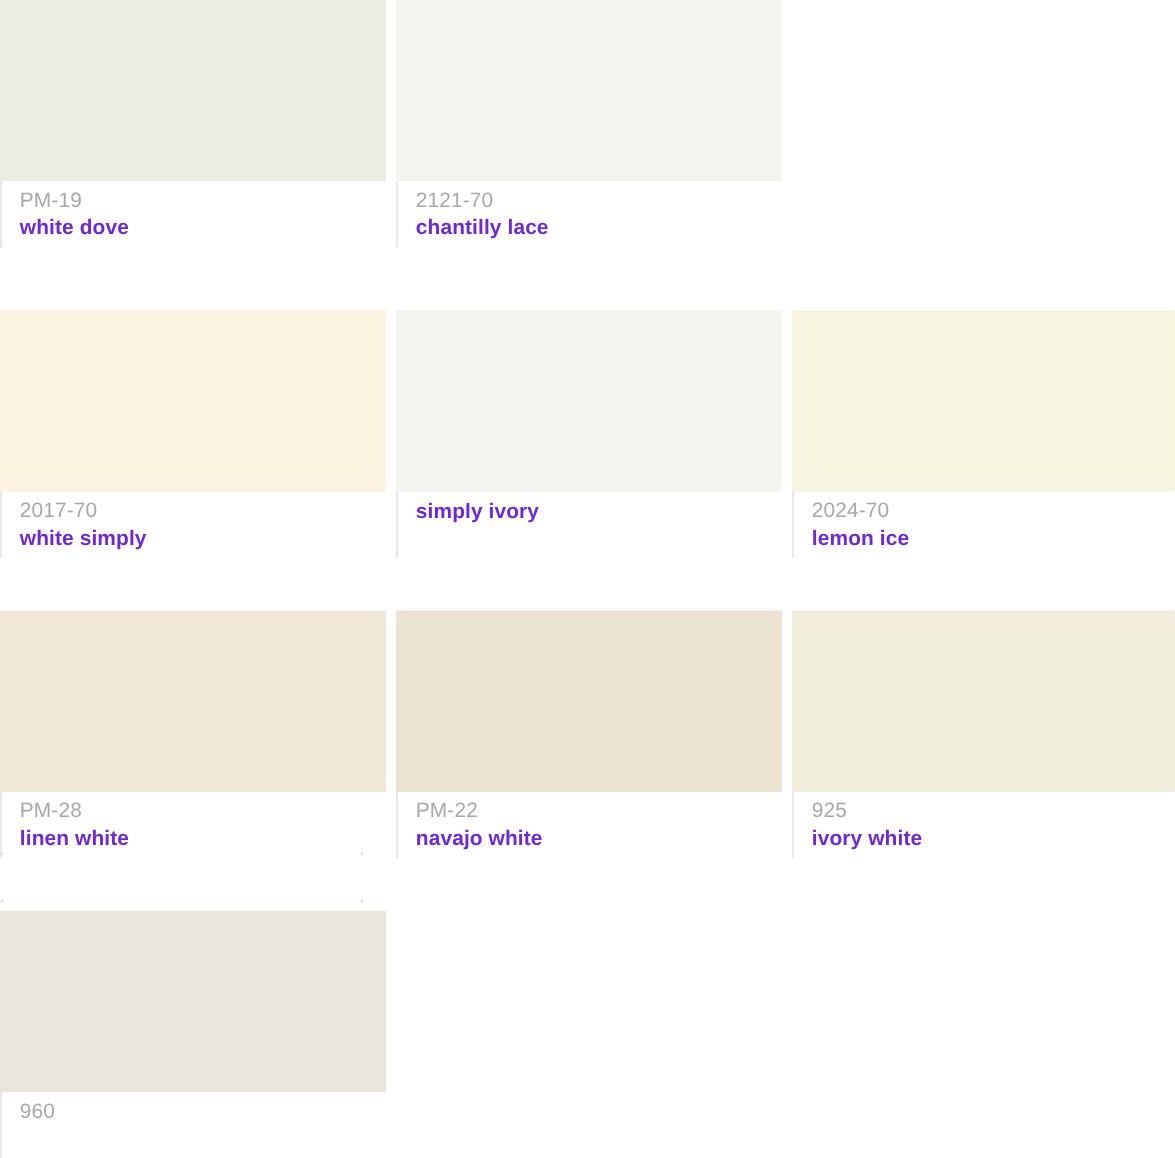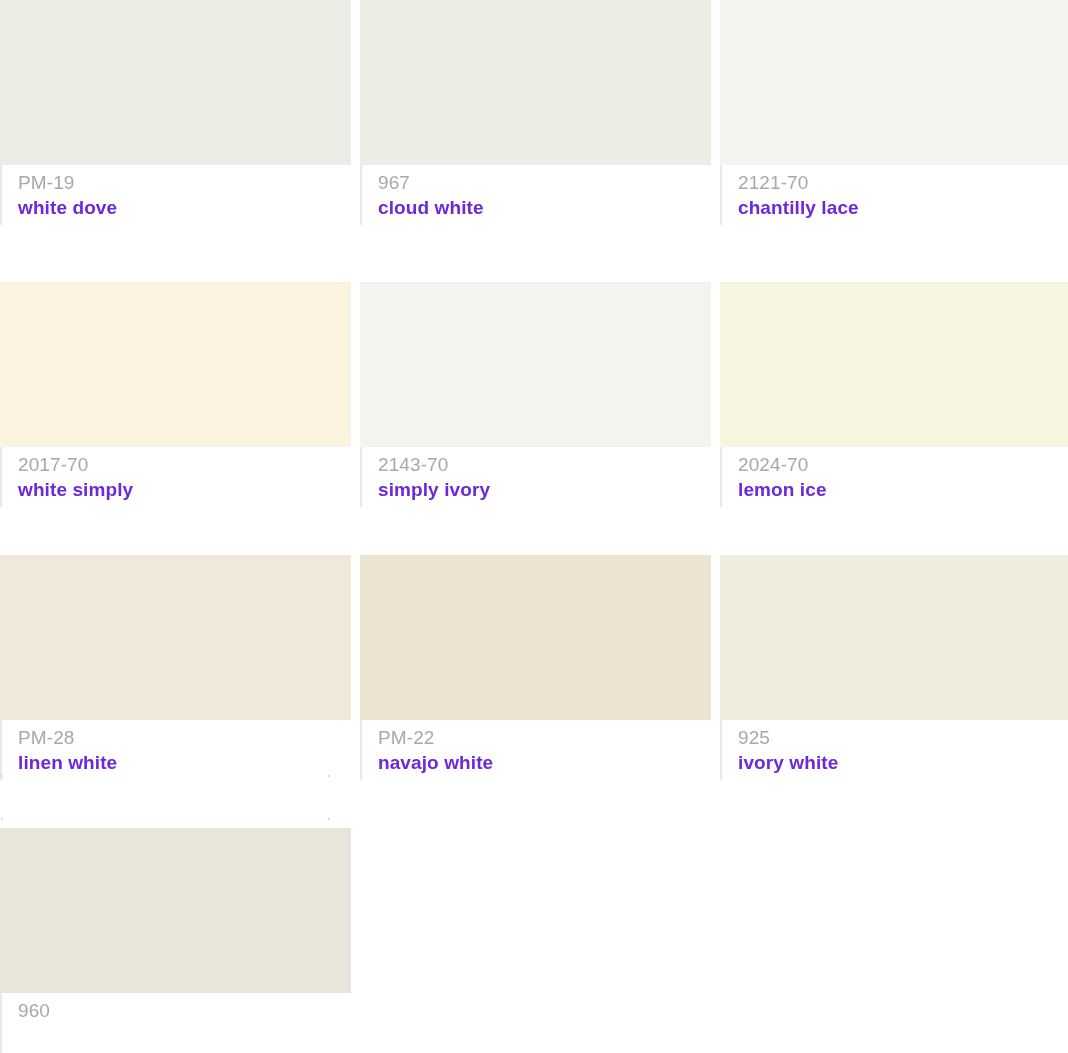--- a/index.html
+++ b/index.html
@@ -92,47 +92,39 @@
 
   <div class="swatch-row" id="row-0">
     <div class="swatch-card">
       <div class="swatch-chip" style="background-color: rgb(237, 236, 228);"></div>
       <div class="swatch-label">
         <div class="swatch-code">PM-19</div>
         <div class="swatch-name">white dove</div>
       </div>
     </div>
     <div class="swatch-card">
-      <div class="swatch-chip" style="background-color: rgb(238, 237, 229);"></div>
-      <div class="swatch-label">
-        <div class="swatch-code">967</div>
-        <div class="swatch-name">cloud white</div>
-      </div>
-    </div>
-    <div class="swatch-card">
       <div class="swatch-chip" style="background-color: rgb(243, 244, 240);"></div>
       <div class="swatch-label">
         <div class="swatch-code">2121-70</div>
         <div class="swatch-name">chantilly lace</div>
       </div>
     </div>
   </div>
 
   <div class="swatch-row" id="row-1">
     <div class="swatch-card">
       <div class="swatch-chip" style="background-color: rgb(251, 242, 224);"></div>
       <div class="swatch-label">
         <div class="swatch-code">2017-70</div>
         <div class="swatch-name">white simply</div>
       </div>
     </div>
     <div class="swatch-card">
       <div class="swatch-chip" style="background-color: rgb(244, 244, 238);"></div>
       <div class="swatch-label">
-        <div class="swatch-code">2143-70</div>
         <div class="swatch-name">simply ivory</div>
       </div>
     </div>
     <div class="swatch-card">
       <div class="swatch-chip" style="background-color: rgb(247, 245, 224);"></div>
       <div class="swatch-label">
         <div class="swatch-code">2024-70</div>
         <div class="swatch-name">lemon ice</div>
       </div>
     </div>

